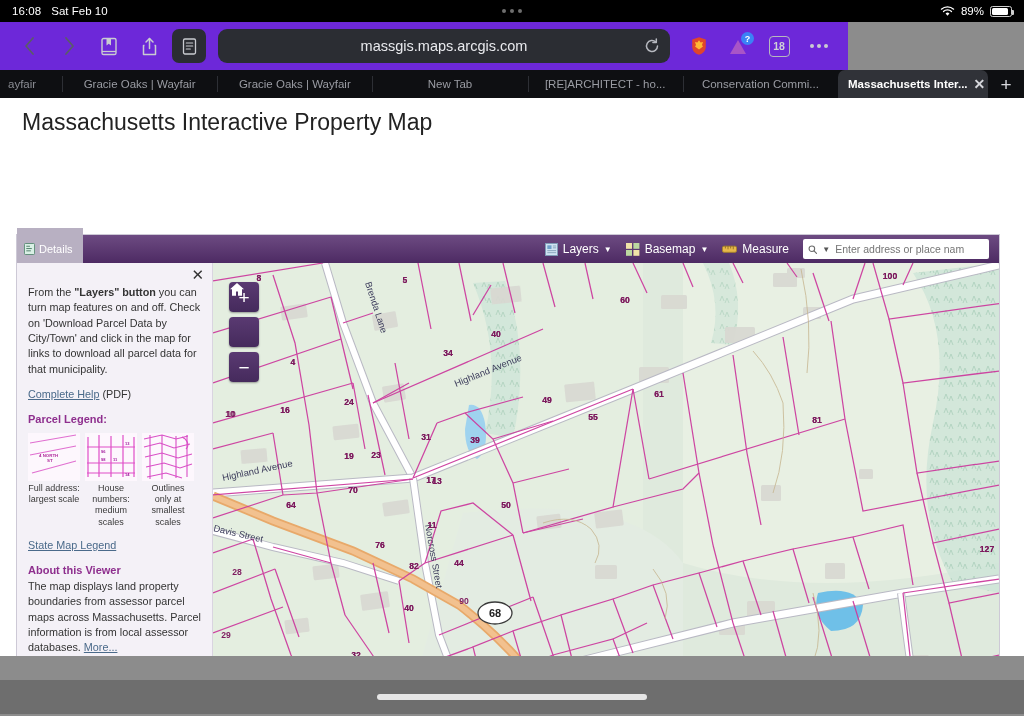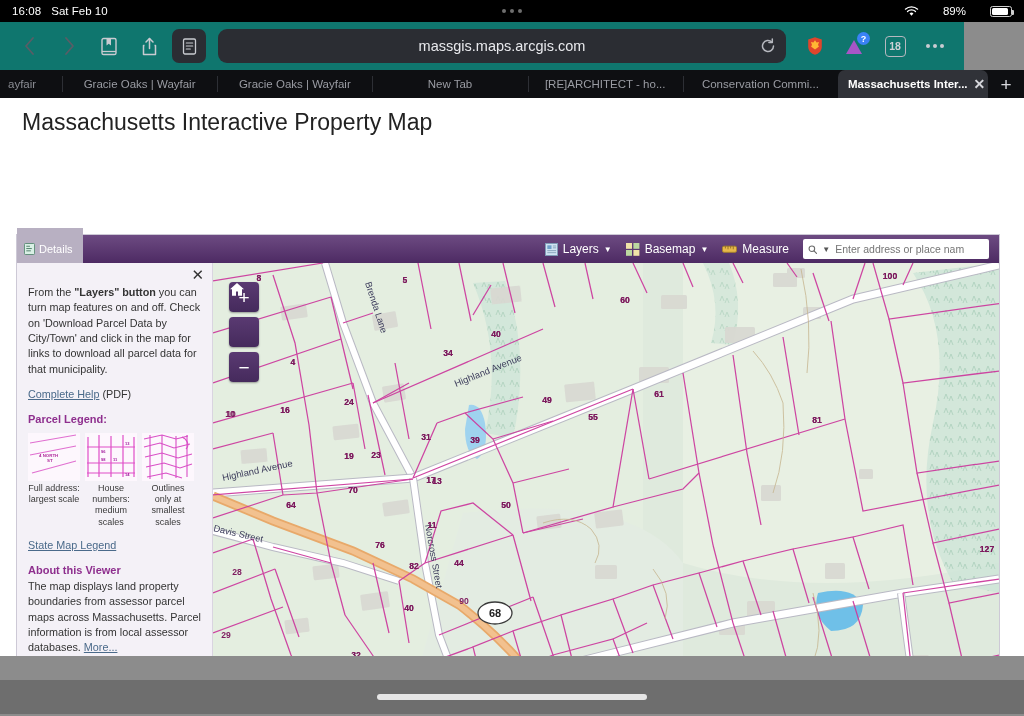--- a/index.html
+++ b/index.html
@@ -20,29 +20,29 @@
   .sb-left { display:flex; gap:10px; padding-left:12px; align-items:center; }
   .sb-time { font-weight: 400; letter-spacing: .1px; }
   .sb-date { font-weight: 400; }
   .sb-center {
     position:absolute; left:50%; top:50%; transform:translate(-50%,-50%);
     display:flex; gap:4px;
   }
   .sb-center i { width:4px; height:4px; border-radius:50%; background:#6e6e6e; display:block; }
   .sb-right {
     margin-left:auto; padding-right:12px;
-    display:flex; align-items:center; gap:24px; font-size:11.5px;
+    display:flex; align-items:center; gap:6px; font-size:11.5px;
   }
   .batt { width:22px; height:11px; border:1.2px solid #cfcfcf; border-radius:2.5px; position:relative; display:inline-block; }
   .batt::after { content:""; position:absolute; right:-3px; top:3px; width:2px; height:5px; background:#cfcfcf; border-radius:0 1px 1px 0; }
   .batt i { position:absolute; left:1px; top:1px; bottom:1px; width:16px; background:#fff; border-radius:1.5px; display:block; }
 
   
   .browser-bar {
-    height: 48px; width:964px; background:#0f766e;
+    height: 48px; width:848px; background:#6d28d9;
     display:flex; align-items:center; padding: 11px 12px; gap: 6px;
   }
   .tb-icon {
     width:34px; height:34px; display:flex; align-items:center; justify-content:center;
     color:#c9cbd1; border-radius:7px; flex:none;
   }
   .tb-icon.dim { color:#5a5d66; }
   .tb-icon.boxed { background:#2b2d33; }
   .urlbar {
     flex:1; height:34px; background:#2b2d33; border-radius:9px;

